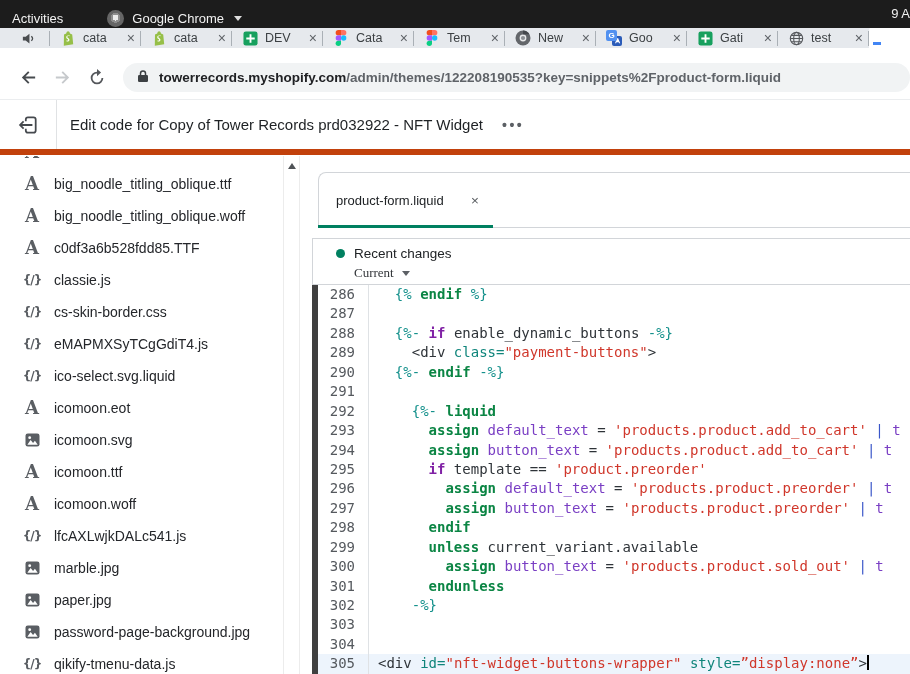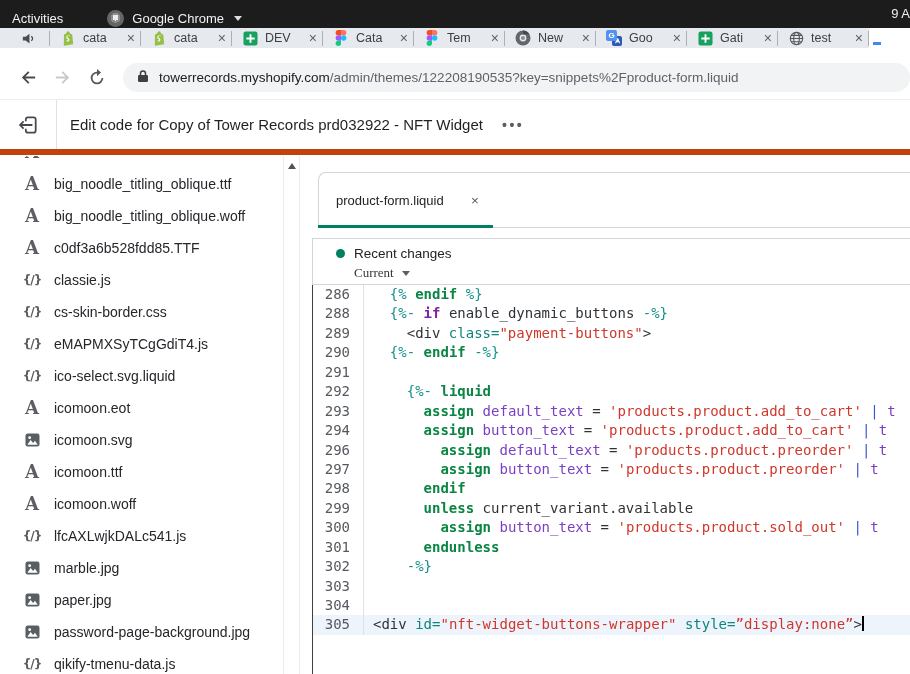--- a/index.html
+++ b/index.html
@@ -29,21 +29,21 @@
   .gfav{width:16px;height:16px;border-radius:50%;position:relative;flex:none;
         background:conic-gradient(#4285f4 0 95deg,#34a853 95deg 200deg,#fbbc05 200deg 265deg,#ea4335 265deg 360deg);}
   .gfav::before{content:"";position:absolute;inset:4px;background:#fff;border-radius:50%;}
   .gfav::after{content:"";position:absolute;right:0;top:6.5px;width:8px;height:3.5px;background:#4285f4;}
   
   .toolbar{position:absolute;left:0;top:56px;width:910px;height:44px;background:#fff;
            border-bottom:1px solid #ebedef;display:flex;align-items:center;box-sizing:border-box;}
   .navbtn{flex:none;display:flex;align-items:center;justify-content:center;}
   .urlpill{margin-left:17px;height:29px;flex:1;background:#f1f3f4;border-radius:15px;
            display:flex;align-items:center;padding:0 14px;min-width:0;}
-  .url{font-size:13.5px;white-space:nowrap;overflow:hidden;margin-left:10px;}
+  .url{font-size:13.5px;white-space:nowrap;overflow:hidden;margin-left:10px;font-weight:bold;}
   .url .domain{color:#202124;}
   .url .path{color:#5f6368;}
   
   .pageheader{position:absolute;left:0;top:100px;width:910px;height:55px;background:#fff;
               border-bottom:6px solid #c2410c;display:flex;align-items:center;box-sizing:border-box;}
   .exitbtn{width:56px;height:100%;display:flex;align-items:center;justify-content:center;
            border-right:1px solid #e0e2e4;flex:none;}
   .ptitle{margin-left:13px;font-size:15px;color:#1e2124;}
   .hdots{margin-left:19px;color:#5c6065;font-size:14px;letter-spacing:2.5px;font-weight:bold;}
   
@@ -69,21 +69,21 @@
   .changesbox{position:absolute;left:312px;top:238px;right:0;height:47px;background:#fff;
               border:1px solid #d2d5d9;border-right:none;box-sizing:border-box;}
   .rc-row{display:flex;align-items:center;gap:9px;margin:7px 0 0 23px;}
   .rc-dot{width:9px;height:9px;border-radius:50%;background:#008060;flex:none;}
   .rc-label{font-size:13.5px;color:#202326;}
   .cur-row{display:flex;align-items:center;gap:8px;margin:4px 0 0 41px;}
   .cur-label{font-size:13px;color:#33363a;font-family:Liberation Serif, serif;}
   .cur-caret{width:0;height:0;border-left:4px solid transparent;border-right:4px solid transparent;
              border-top:5px solid #5c6065;}
   .codearea{position:absolute;left:312px;top:285px;right:0;bottom:0;background:#fff;
-            border-left:1px solid #404040;overflow:hidden;box-sizing:border-box;
+            border-left:6px solid #404040;overflow:hidden;box-sizing:border-box;
             font-family:"DejaVu Sans Mono",monospace;font-size:14px;line-height:19.45px;}
   .cline{display:flex;height:19.45px;white-space:pre;}
   .gut{width:51px;flex:none;text-align:right;padding-right:13px;color:#55595e;
        box-sizing:border-box;border-right:1px solid #dfe2e5;}
   .ctext{padding-left:9px;flex:1;overflow:hidden;}
   .cline.active{background:#edf4fc;}
   .tk-d{color:#15918c;}
   .tk-k{color:#0b8544;font-weight:bold;}
   .tk-ki{color:#8021a5;font-weight:bold;}
   .tk-v{color:#7a3fc4;}
@@ -409,27 +409,29 @@
     <span class="rc-label">Recent changes</span>
   </div>
   <div class="cur-row">
     <span class="cur-label">Current</span>
     <span class="cur-caret"></span>
   </div>
 </div>
 
 <div class="codearea">
     <div class="cline"><div class="gut">286</div><div class="ctext"><span class="tk-pl">  </span><span class="tk-d">{%</span><span class="tk-pl"> </span><span class="tk-k">endif</span><span class="tk-pl"> </span><span class="tk-d">%}</span></div></div>
+    <div class="cline"><div class="gut">287</div><div class="ctext"></div></div>
     <div class="cline"><div class="gut">288</div><div class="ctext"><span class="tk-pl">  </span><span class="tk-d">{%-</span><span class="tk-pl"> </span><span class="tk-ki">if</span><span class="tk-pl"> enable_dynamic_buttons </span><span class="tk-d">-%}</span></div></div>
     <div class="cline"><div class="gut">289</div><div class="ctext"><span class="tk-pl">    &lt;div </span><span class="tk-at">class=</span><span class="tk-st">"payment-buttons"</span><span class="tk-pl">&gt;</span></div></div>
     <div class="cline"><div class="gut">290</div><div class="ctext"><span class="tk-pl">  </span><span class="tk-d">{%-</span><span class="tk-pl"> </span><span class="tk-k">endif</span><span class="tk-pl"> </span><span class="tk-d">-%}</span></div></div>
     <div class="cline"><div class="gut">291</div><div class="ctext"></div></div>
     <div class="cline"><div class="gut">292</div><div class="ctext"><span class="tk-pl">    </span><span class="tk-d">{%-</span><span class="tk-pl"> </span><span class="tk-k">liquid</span></div></div>
     <div class="cline"><div class="gut">293</div><div class="ctext"><span class="tk-pl">      </span><span class="tk-k">assign</span><span class="tk-pl"> </span><span class="tk-v">default_text</span><span class="tk-pl"> = </span><span class="tk-st">'products.product.add_to_cart'</span><span class="tk-pl"> </span><span class="tk-pi">|</span><span class="tk-pl"> </span><span class="tk-v">t</span></div></div>
     <div class="cline"><div class="gut">294</div><div class="ctext"><span class="tk-pl">      </span><span class="tk-k">assign</span><span class="tk-pl"> </span><span class="tk-v">button_text</span><span class="tk-pl"> = </span><span class="tk-st">'products.product.add_to_cart'</span><span class="tk-pl"> </span><span class="tk-pi">|</span><span class="tk-pl"> </span><span class="tk-v">t</span></div></div>
+    <div class="cline"><div class="gut">295</div><div class="ctext"><span class="tk-pl">      </span><span class="tk-ki">if</span><span class="tk-pl"> template == </span><span class="tk-st">'product.preorder'</span></div></div>
     <div class="cline"><div class="gut">296</div><div class="ctext"><span class="tk-pl">        </span><span class="tk-k">assign</span><span class="tk-pl"> </span><span class="tk-v">default_text</span><span class="tk-pl"> = </span><span class="tk-st">'products.product.preorder'</span><span class="tk-pl"> </span><span class="tk-pi">|</span><span class="tk-pl"> </span><span class="tk-v">t</span></div></div>
     <div class="cline"><div class="gut">297</div><div class="ctext"><span class="tk-pl">        </span><span class="tk-k">assign</span><span class="tk-pl"> </span><span class="tk-v">button_text</span><span class="tk-pl"> = </span><span class="tk-st">'products.product.preorder'</span><span class="tk-pl"> </span><span class="tk-pi">|</span><span class="tk-pl"> </span><span class="tk-v">t</span></div></div>
     <div class="cline"><div class="gut">298</div><div class="ctext"><span class="tk-pl">      </span><span class="tk-k">endif</span></div></div>
     <div class="cline"><div class="gut">299</div><div class="ctext"><span class="tk-pl">      </span><span class="tk-k">unless</span><span class="tk-pl"> current_variant.available</span></div></div>
     <div class="cline"><div class="gut">300</div><div class="ctext"><span class="tk-pl">        </span><span class="tk-k">assign</span><span class="tk-pl"> </span><span class="tk-v">button_text</span><span class="tk-pl"> = </span><span class="tk-st">'products.product.sold_out'</span><span class="tk-pl"> </span><span class="tk-pi">|</span><span class="tk-pl"> </span><span class="tk-v">t</span></div></div>
     <div class="cline"><div class="gut">301</div><div class="ctext"><span class="tk-pl">      </span><span class="tk-k">endunless</span></div></div>
     <div class="cline"><div class="gut">302</div><div class="ctext"><span class="tk-pl">    </span><span class="tk-d">-%}</span></div></div>
     <div class="cline"><div class="gut">303</div><div class="ctext"></div></div>
     <div class="cline"><div class="gut">304</div><div class="ctext"></div></div>
     <div class="cline active"><div class="gut">305</div><div class="ctext"><span class="tk-pl">&lt;div </span><span class="tk-at">id=</span><span class="tk-st">"nft-widget-buttons-wrapper"</span><span class="tk-pl"> </span><span class="tk-at">style=</span><span class="tk-st">”display:none”</span><span class="tk-pl">&gt;</span><span class="cursor"></span></div></div>

